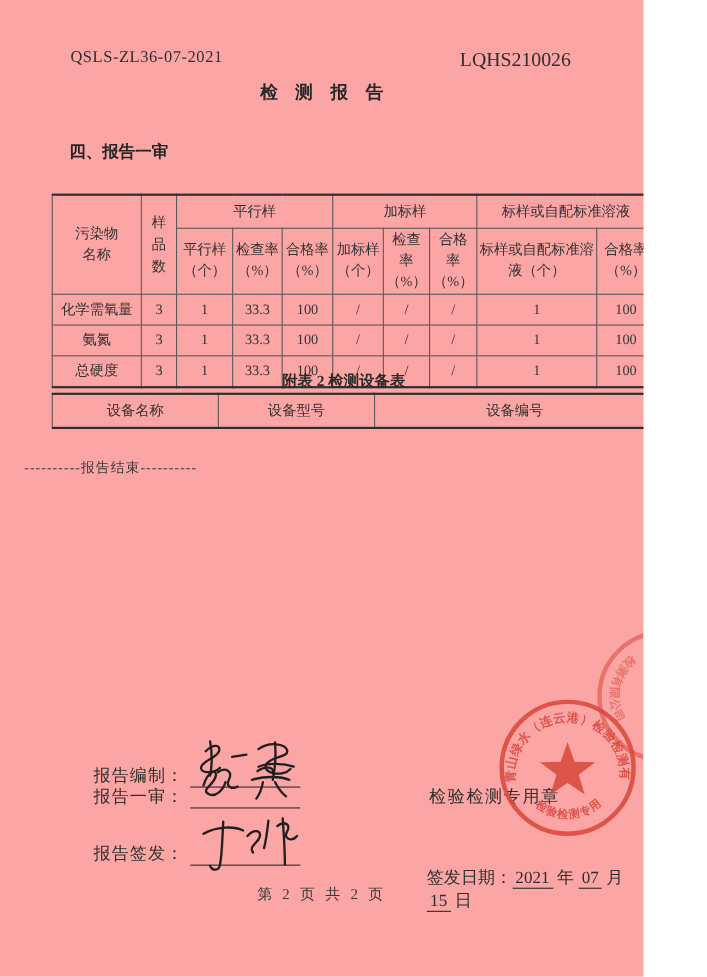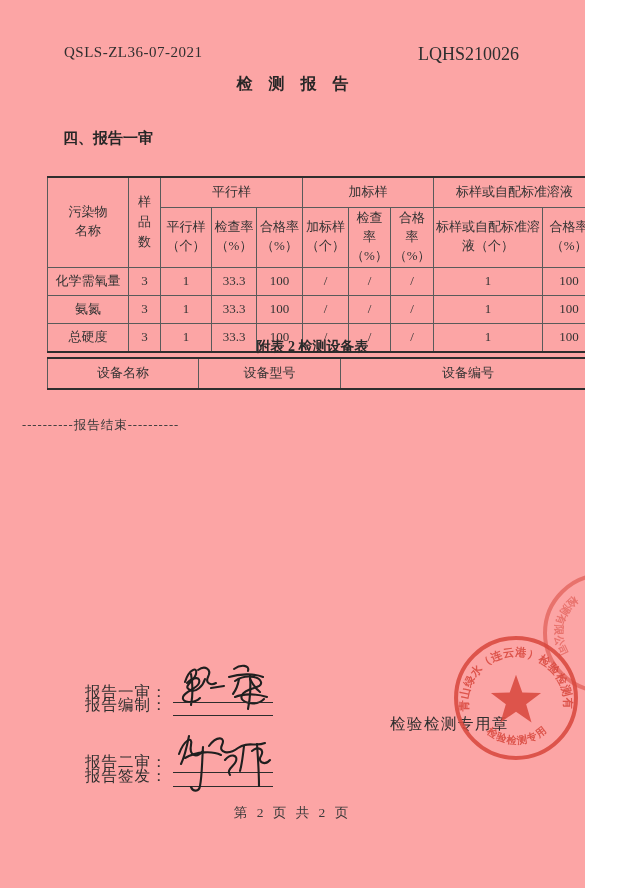--- a/index.html
+++ b/index.html
@@ -159,58 +159,52 @@
     <svg class="sig-svg" width="115" height="46" viewBox="0 0 115 46">
       <path class="sig-stroke" d="M20,14 C27,7 34,8 32,14 C30,20 18,22 16,28 C14,34 27,35 33,29"></path>
       <path class="sig-stroke" d="M24,5 C26,16 26,26 24,36"></path>
       <path class="sig-stroke" d="M44,19 L57,17"></path>
       <path class="sig-stroke" d="M68,12 C78,5 92,7 94,13 C96,20 79,18 75,26 C71,34 90,38 97,30"></path>
       <path class="sig-stroke" d="M83,6 C84,18 83,30 81,40"></path>
       <path class="sig-stroke" d="M68,28 C77,24 91,25 100,28"></path>
     </svg>
   </div>
 
-  <div class="sig-row" style="top:682px;">
+  <div class="sig-row" style="top:714px;">
     <span class="sig-label">报告一审：</span>
     <span class="sig-line"></span>
     <svg class="sig-svg" width="115" height="46" viewBox="0 0 115 46">
       <path class="sig-stroke" d="M18,26 C22,13 31,10 29,18 C27,26 15,30 23,34 C29,37 36,30 38,23"></path>
       <path class="sig-stroke" d="M31,14 C38,9 45,13 41,21 C38,27 44,30 49,27"></path>
       <path class="sig-stroke" d="M67,13 C74,8 83,9 81,15"></path>
       <path class="sig-stroke" d="M62,21 C74,17 89,18 96,21"></path>
       <path class="sig-stroke" d="M72,23 C71,29 69,34 66,38"></path>
       <path class="sig-stroke" d="M83,23 C86,29 89,33 93,36"></path>
     </svg>
   </div>
 
-  <div class="sig-row" style="top:752px;">
-    <span class="sig-label">报告二审：</span>
-    <span class="sig-line"></span>
-    <svg class="sig-svg" width="115" height="46" viewBox="0 0 115 46">
-      <path class="sig-stroke" d="M12,28 C17,14 26,9 24,19 C22,29 29,33 36,25"></path>
-      <path class="sig-stroke" d="M22,10 C20,20 18,30 14,38"></path>
-      <path class="sig-stroke" d="M42,20 C50,9 59,11 55,19 C51,27 62,29 71,22 C80,15 89,21 98,17"></path>
-    </svg>
-  </div>
 
   <div class="sig-row" style="top:766px;">
     <span class="sig-label">报告签发：</span>
     <span class="sig-line"></span>
     <svg class="sig-svg" width="120" height="56" viewBox="0 0 120 56">
       <path class="sig-stroke" d="M18,18 C30,11 46,11 54,15"></path>
       <path class="sig-stroke" d="M36,7 C35,22 35,36 33,46 C32,52 26,52 24,47"></path>
       <path class="sig-stroke" d="M58,20 C64,13 71,15 69,21 C67,27 59,29 63,35"></path>
       <path class="sig-stroke" d="M77,6 C76,15 75,24 73,31"></path>
       <path class="sig-stroke" d="M85,11 C91,6 98,9 94,16 C90,22 98,26 103,20"></path>
       <path class="sig-stroke" d="M90,4 C91,18 92,32 92,46"></path>
     </svg>
   </div>
 
   <div class="seal-caption">检验检测专用章</div>
 
+  <div class="issue-date">
+    <span>签发日期：</span><span class="num">2021</span> <span>年</span> <span class="num">07</span> <span>月</span> <span class="num">15</span> <span>日</span>
+  </div>
 
   <svg class="seal-main" viewBox="0 0 126 126">
     <defs>
       <path id="sealArcTop" d="M 16,76 A 47.5,47.5 0 1 1 110,76"></path>
       <path id="sealArcBottom" d="M 34,97 A 44,44 0 0 0 92,97"></path>
     </defs>
     <circle cx="63" cy="63" r="59" fill="none" stroke="#d9493f" stroke-width="4"></circle>
     <path d="M63,40 L69.2,57.5 L87.7,58 L73,69.2 L78.3,87 L63,76.5 L47.7,87 L53,69.2 L38.3,58 L56.8,57.5 Z" fill="#d9493f"></path>
     <text font-size="11" fill="#d9493f" font-weight="bold" letter-spacing="0.5" font-family="'Liberation Sans',sans-serif">
       <textPath href="#sealArcTop">青山绿水（连云港）检验检测有限公司</textPath>

